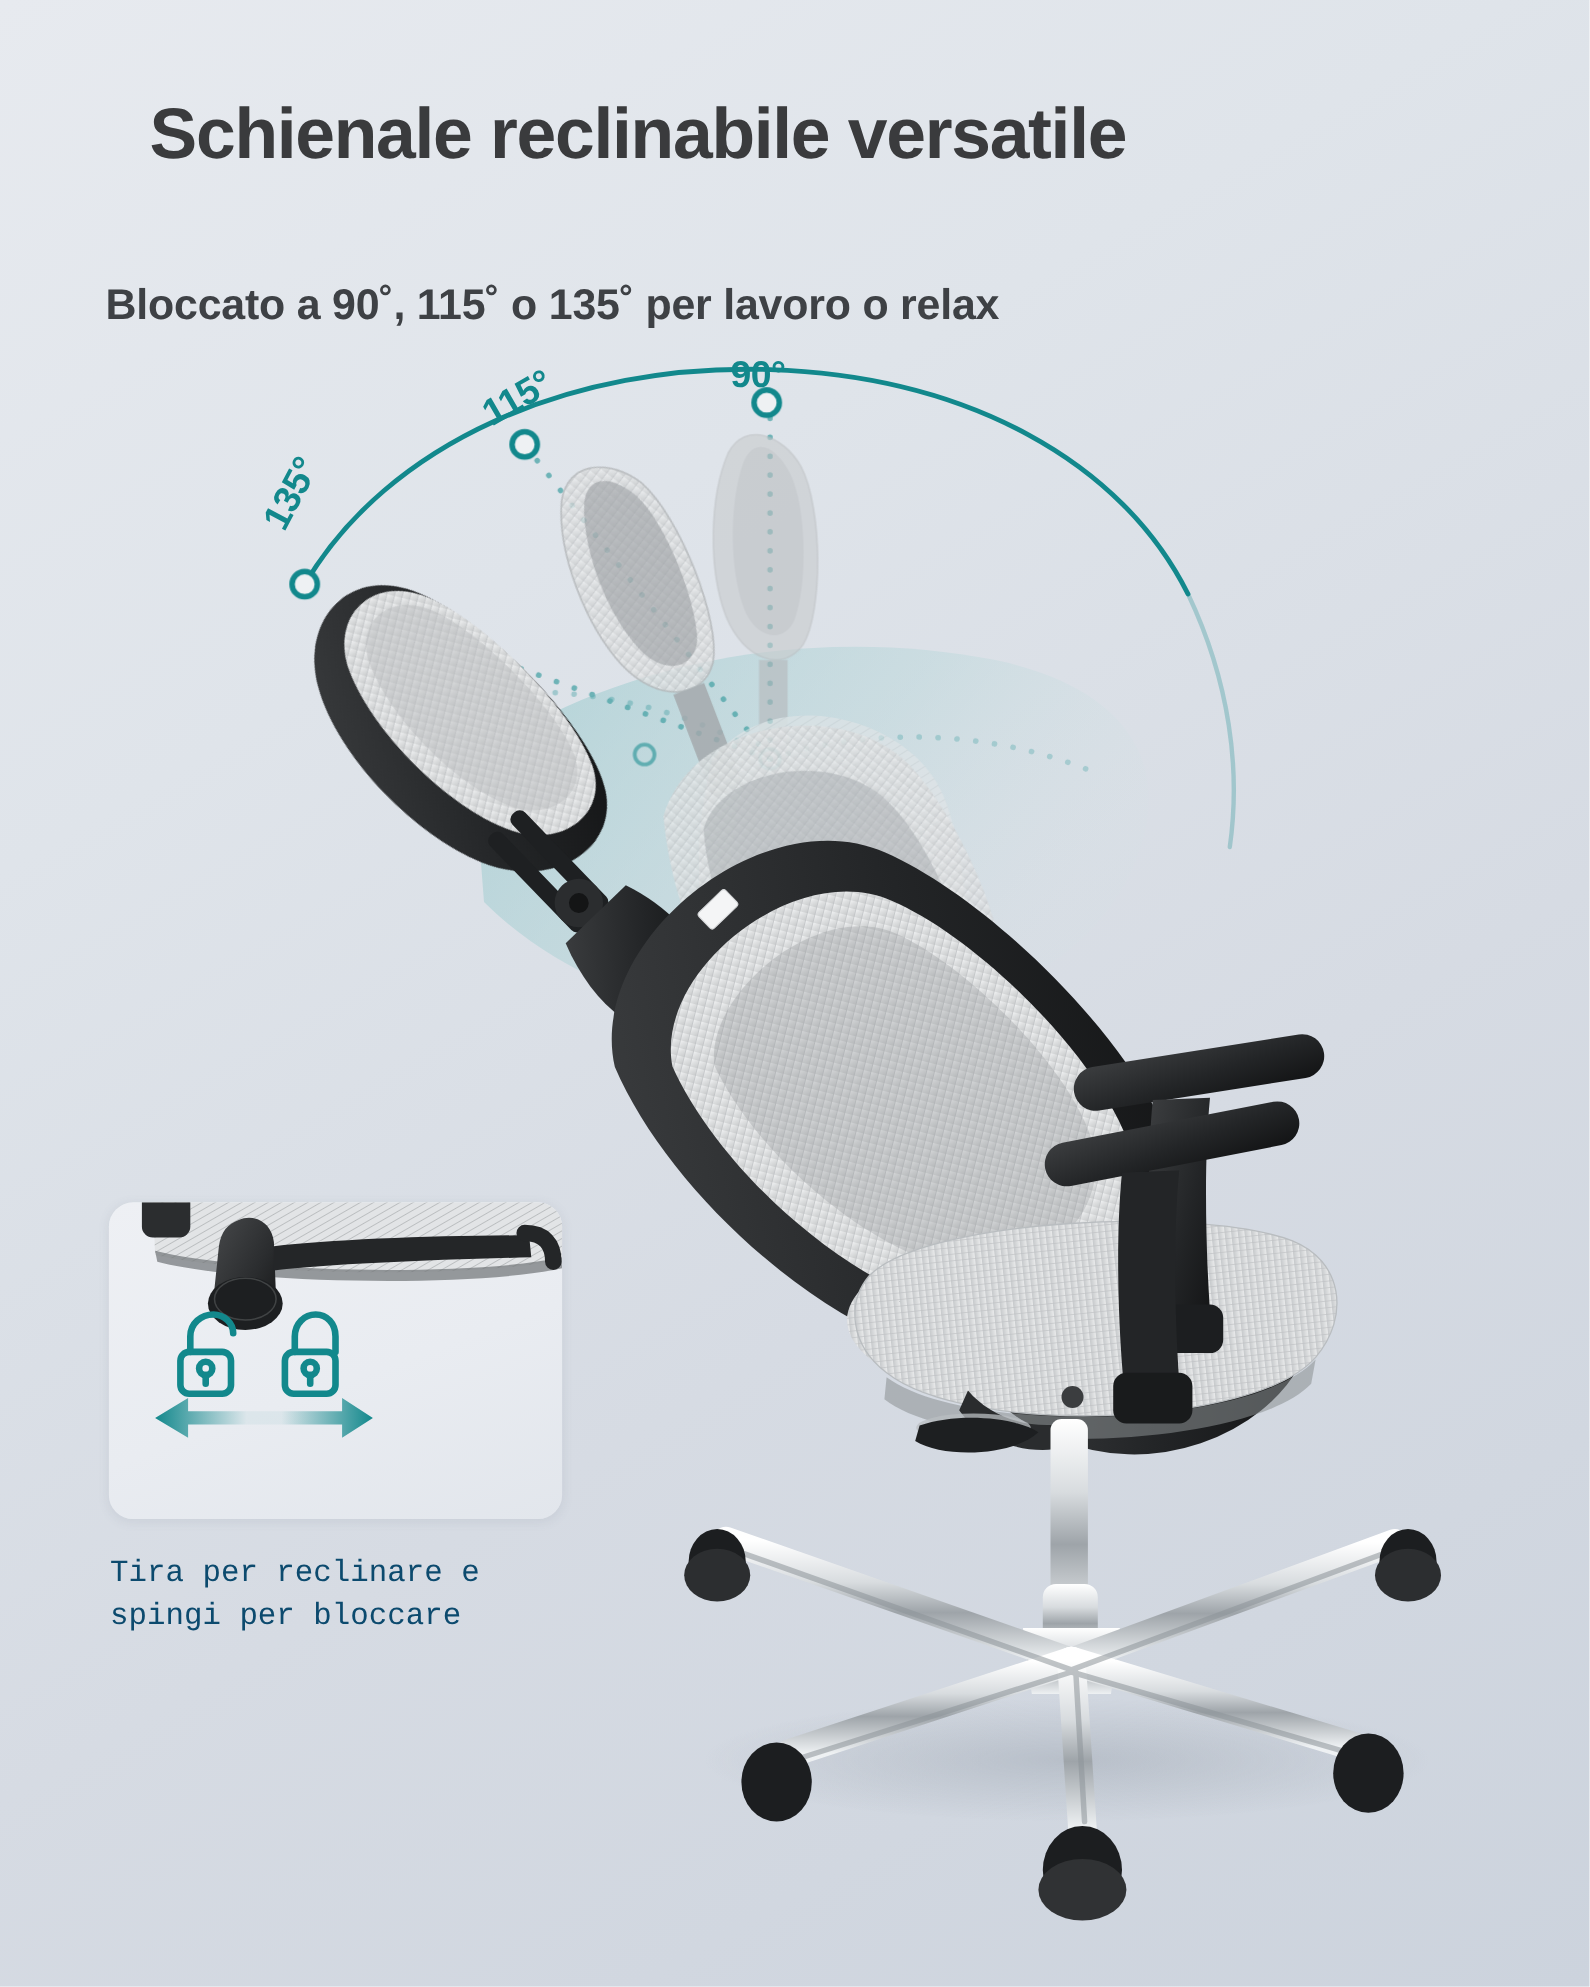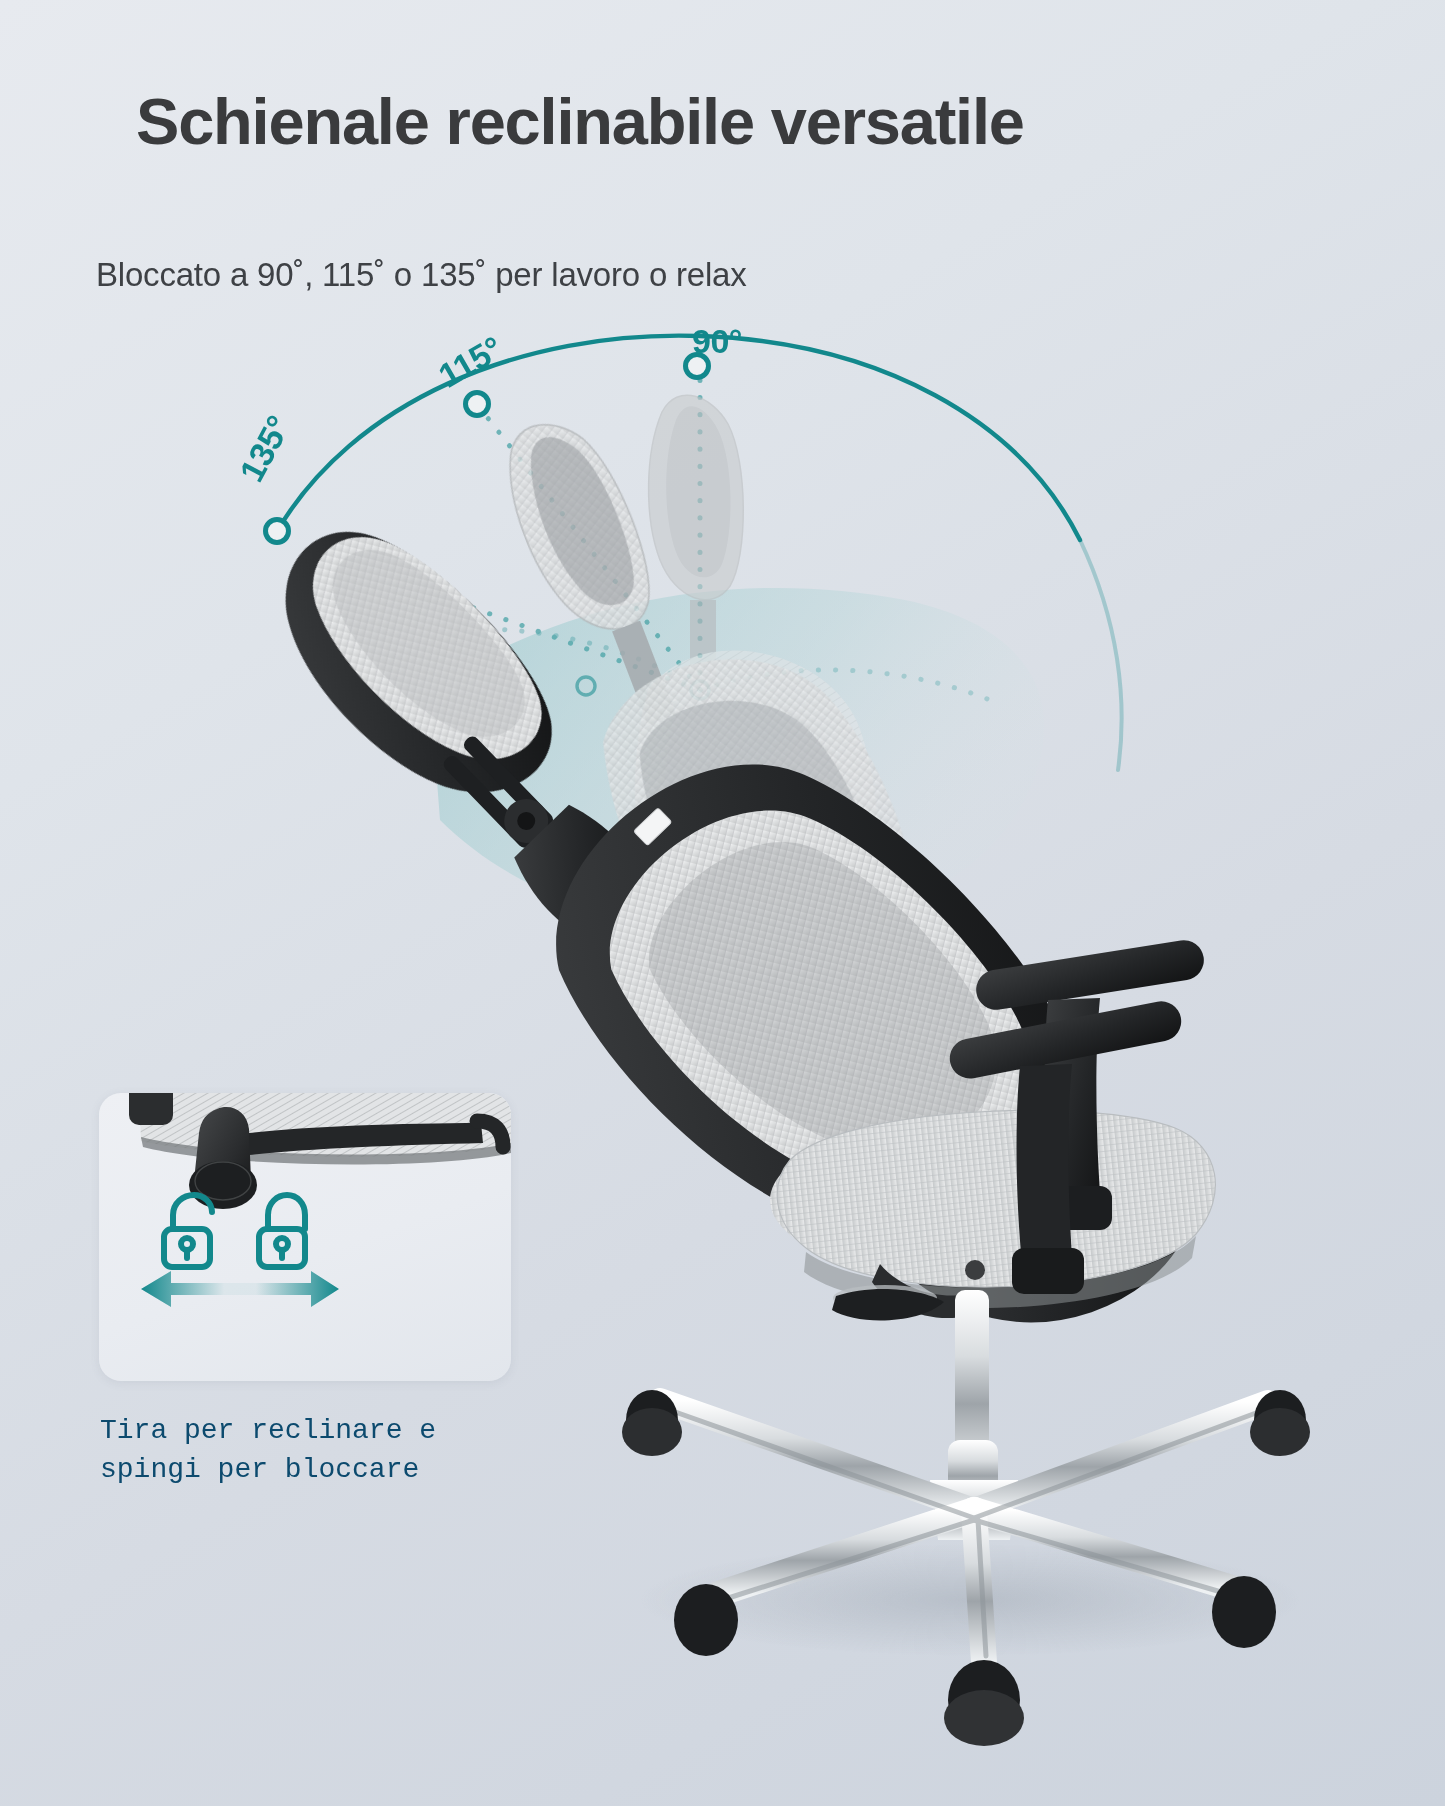--- a/index.html
+++ b/index.html
@@ -13,30 +13,30 @@
 
   
   .headline{
     position:absolute;left:92px;top:86px;width:900px;
     font-size:65px;line-height:1.12;font-weight:700;color:#3a3b3d;
     letter-spacing:-1.2px;
     margin-left:44px;
   }
   .subhead{
     position:absolute;left:96px;top:256px;
-    font-size:33px;color:#3e4145;font-weight:400;letter-spacing:-0.2px;
+    font-size:39px;color:#3e4145;font-weight:700;letter-spacing:-0.2px;
   }
 
   
   .diagram{position:absolute;left:0;top:0;width:1445px;height:1806px;pointer-events:none;}
   .ang-label{
     position:absolute;color:#12888c;font-weight:700;letter-spacing:-0.5px;
     font-size:34px;white-space:nowrap;
   }
-  .ang-90{left:664px;top:322px;margin-left:28px;}
+  .ang-90{left:664px;top:322px;}
   .ang-115{left:432px;top:362px;transform:rotate(-30deg);transform-origin:left top;}
   .ang-135{left:232px;top:470px;transform:rotate(-62deg);transform-origin:left top;}
 
   
   .chair-layer{position:absolute;left:0;top:0;width:1445px;height:1806px;}
 
   
   .inset{
     position:absolute;left:99px;top:1093px;width:412px;height:288px;
     background:linear-gradient(160deg,#eef0f4 0%,#e9ecf1 55%,#e2e6ec 100%);

